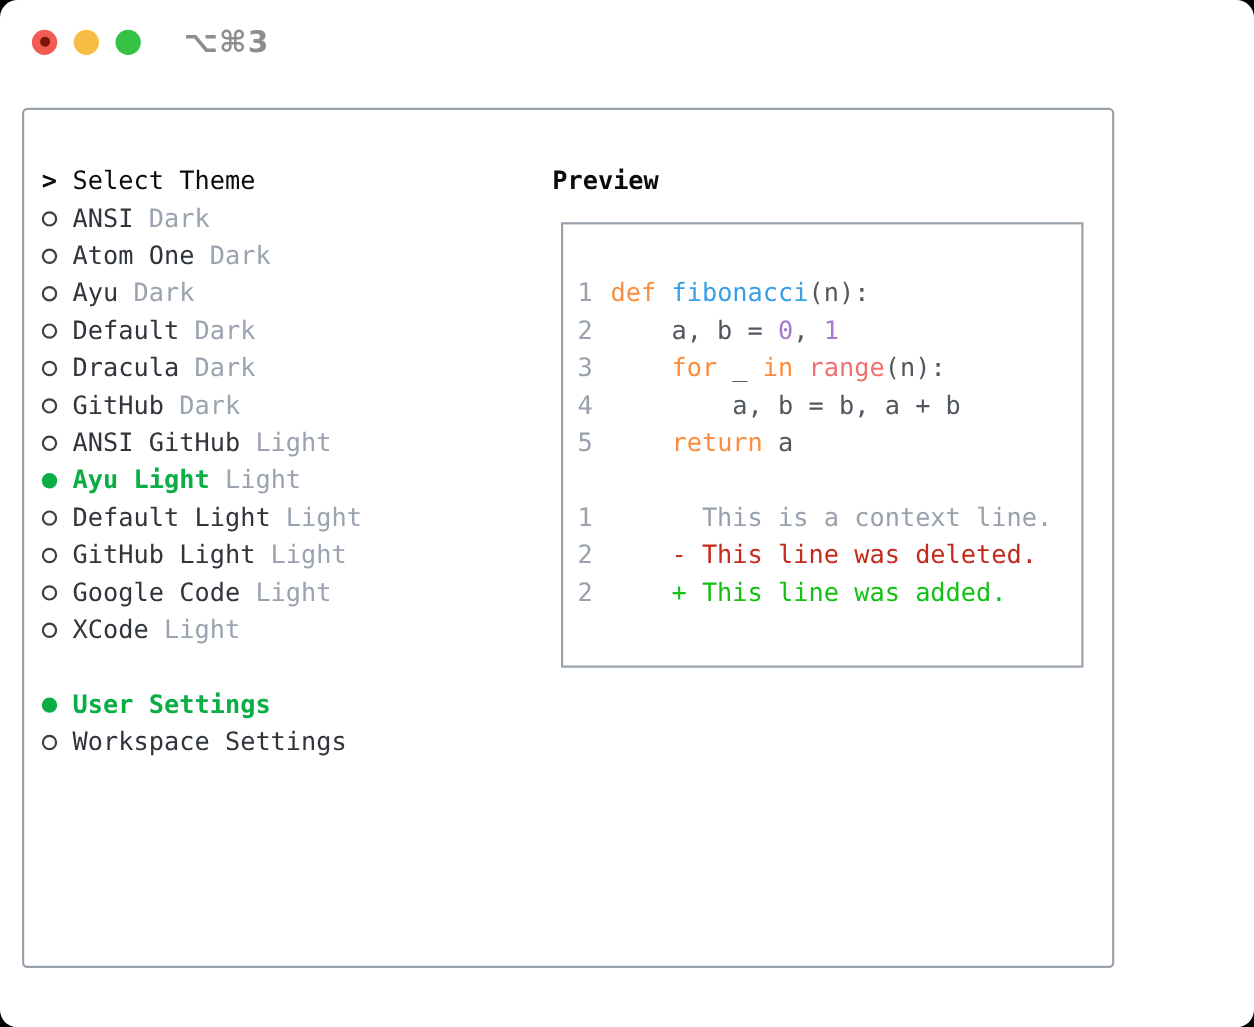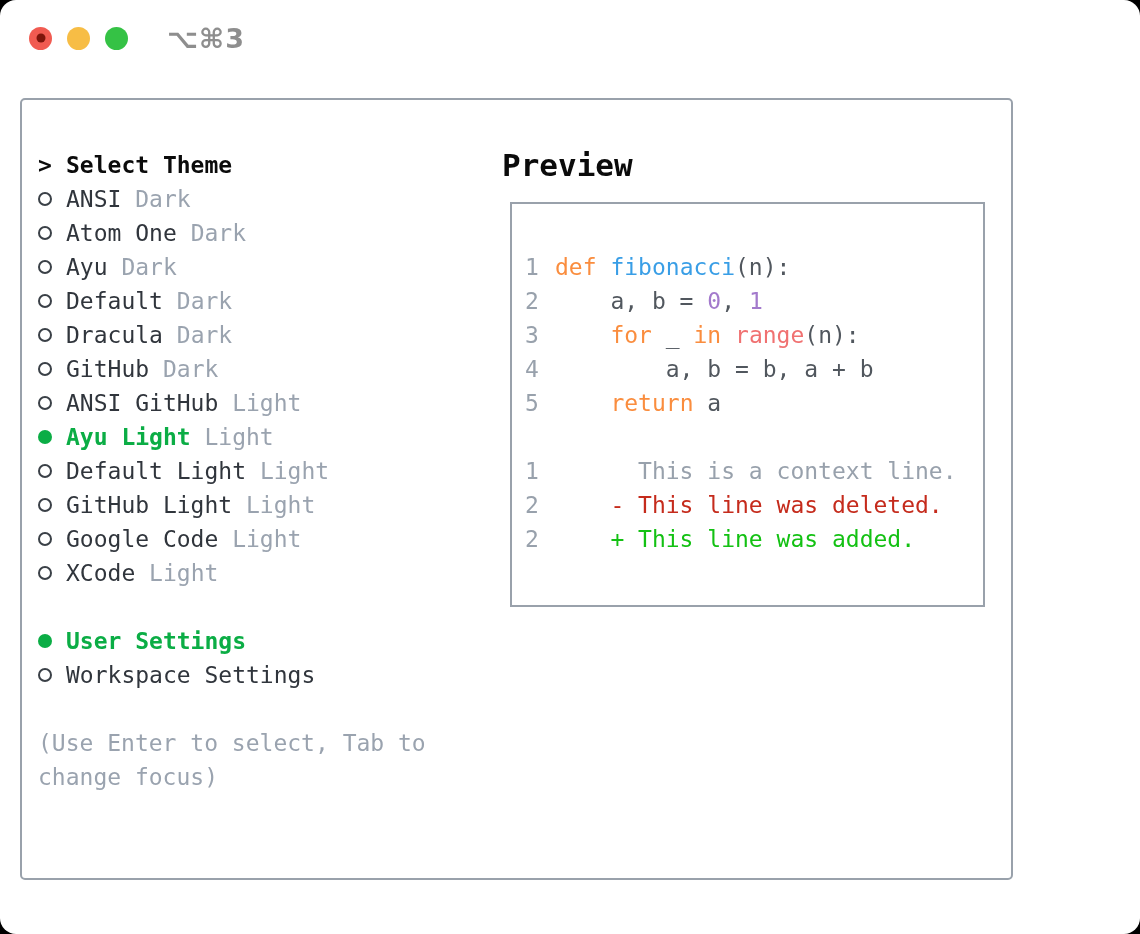--- a/index.html
+++ b/index.html
@@ -63,33 +63,33 @@
     border-radius:50%;
     box-sizing:border-box;
   }
   .marker.hollow{border:2px solid #3a4047;}
   .marker.filled{background:var(--accent-green);}
   .marker.none{border:none;background:transparent;}
   .caret{
     width:14px;flex:none;margin-right:14px;
     font-weight:700;color:#0b0b0b;font-size:23px;line-height:34px;
   }
-  .hdr{font-weight:700;color:#0b0b0b;}
+  .hdr{font-weight:400;color:#0b0b0b;}
   .plain-hdr{color:#0b0b0b;}
   .muted{color:var(--muted);}
   .sel-green{color:var(--accent-green);font-weight:bold;}
   .spacer{height:34px;}
   .hint{
     margin-top:0;
     font-size:23px;line-height:34px;color:var(--muted);
     width:440px;white-space:normal;
   }
   
   .preview-hdr-row{height:34px;display:flex;align-items:center;}
-  .preview-hdr{font-size:31px;font-weight:700;color:#0b0b0b;}
+  .preview-hdr{font-size:23px;font-weight:700;color:#0b0b0b;}
   .preview-box{
     margin-top:20px;margin-left:8px;
     width:475px;height:405px;
     border:2px solid var(--border);
     box-sizing:border-box;
     background:#fff;
     padding:46px 0 0 13px;
     overflow:hidden;
   }
   .code-line{
@@ -150,21 +150,20 @@
       <div class="spacer"></div>
 
 
       <div id="apply-list">
           <div class="row"><span class="marker filled"></span><span class="sel-green">User Settings</span></div>
           <div class="row"><span class="marker hollow"></span><span class="">Workspace Settings</span></div>
         </div>
 
       <div class="spacer"></div>
 
-      <div class="hint">(Use Enter to select, Tab to change focus)</div>
     </div>
 
     <div class="right-col">
       <div class="preview-hdr-row">
         <span class="preview-hdr">Preview</span>
       </div>
       <div class="preview-box" id="preview-box">
           <div class="code-line"><span class="ln">1</span><span class="seg-keyword">def </span><span class="seg-function">fibonacci</span><span class="seg-default">(n):</span></div>
           <div class="code-line"><span class="ln">2</span><span class="seg-default">    a, b = </span><span class="seg-number">0</span><span class="seg-default">, </span><span class="seg-number">1</span></div>
           <div class="code-line"><span class="ln">3</span><span class="seg-default">    </span><span class="seg-keyword">for</span><span class="seg-default"> _ </span><span class="seg-keyword">in</span><span class="seg-default"> </span><span class="seg-special">range</span><span class="seg-default">(n):</span></div>

